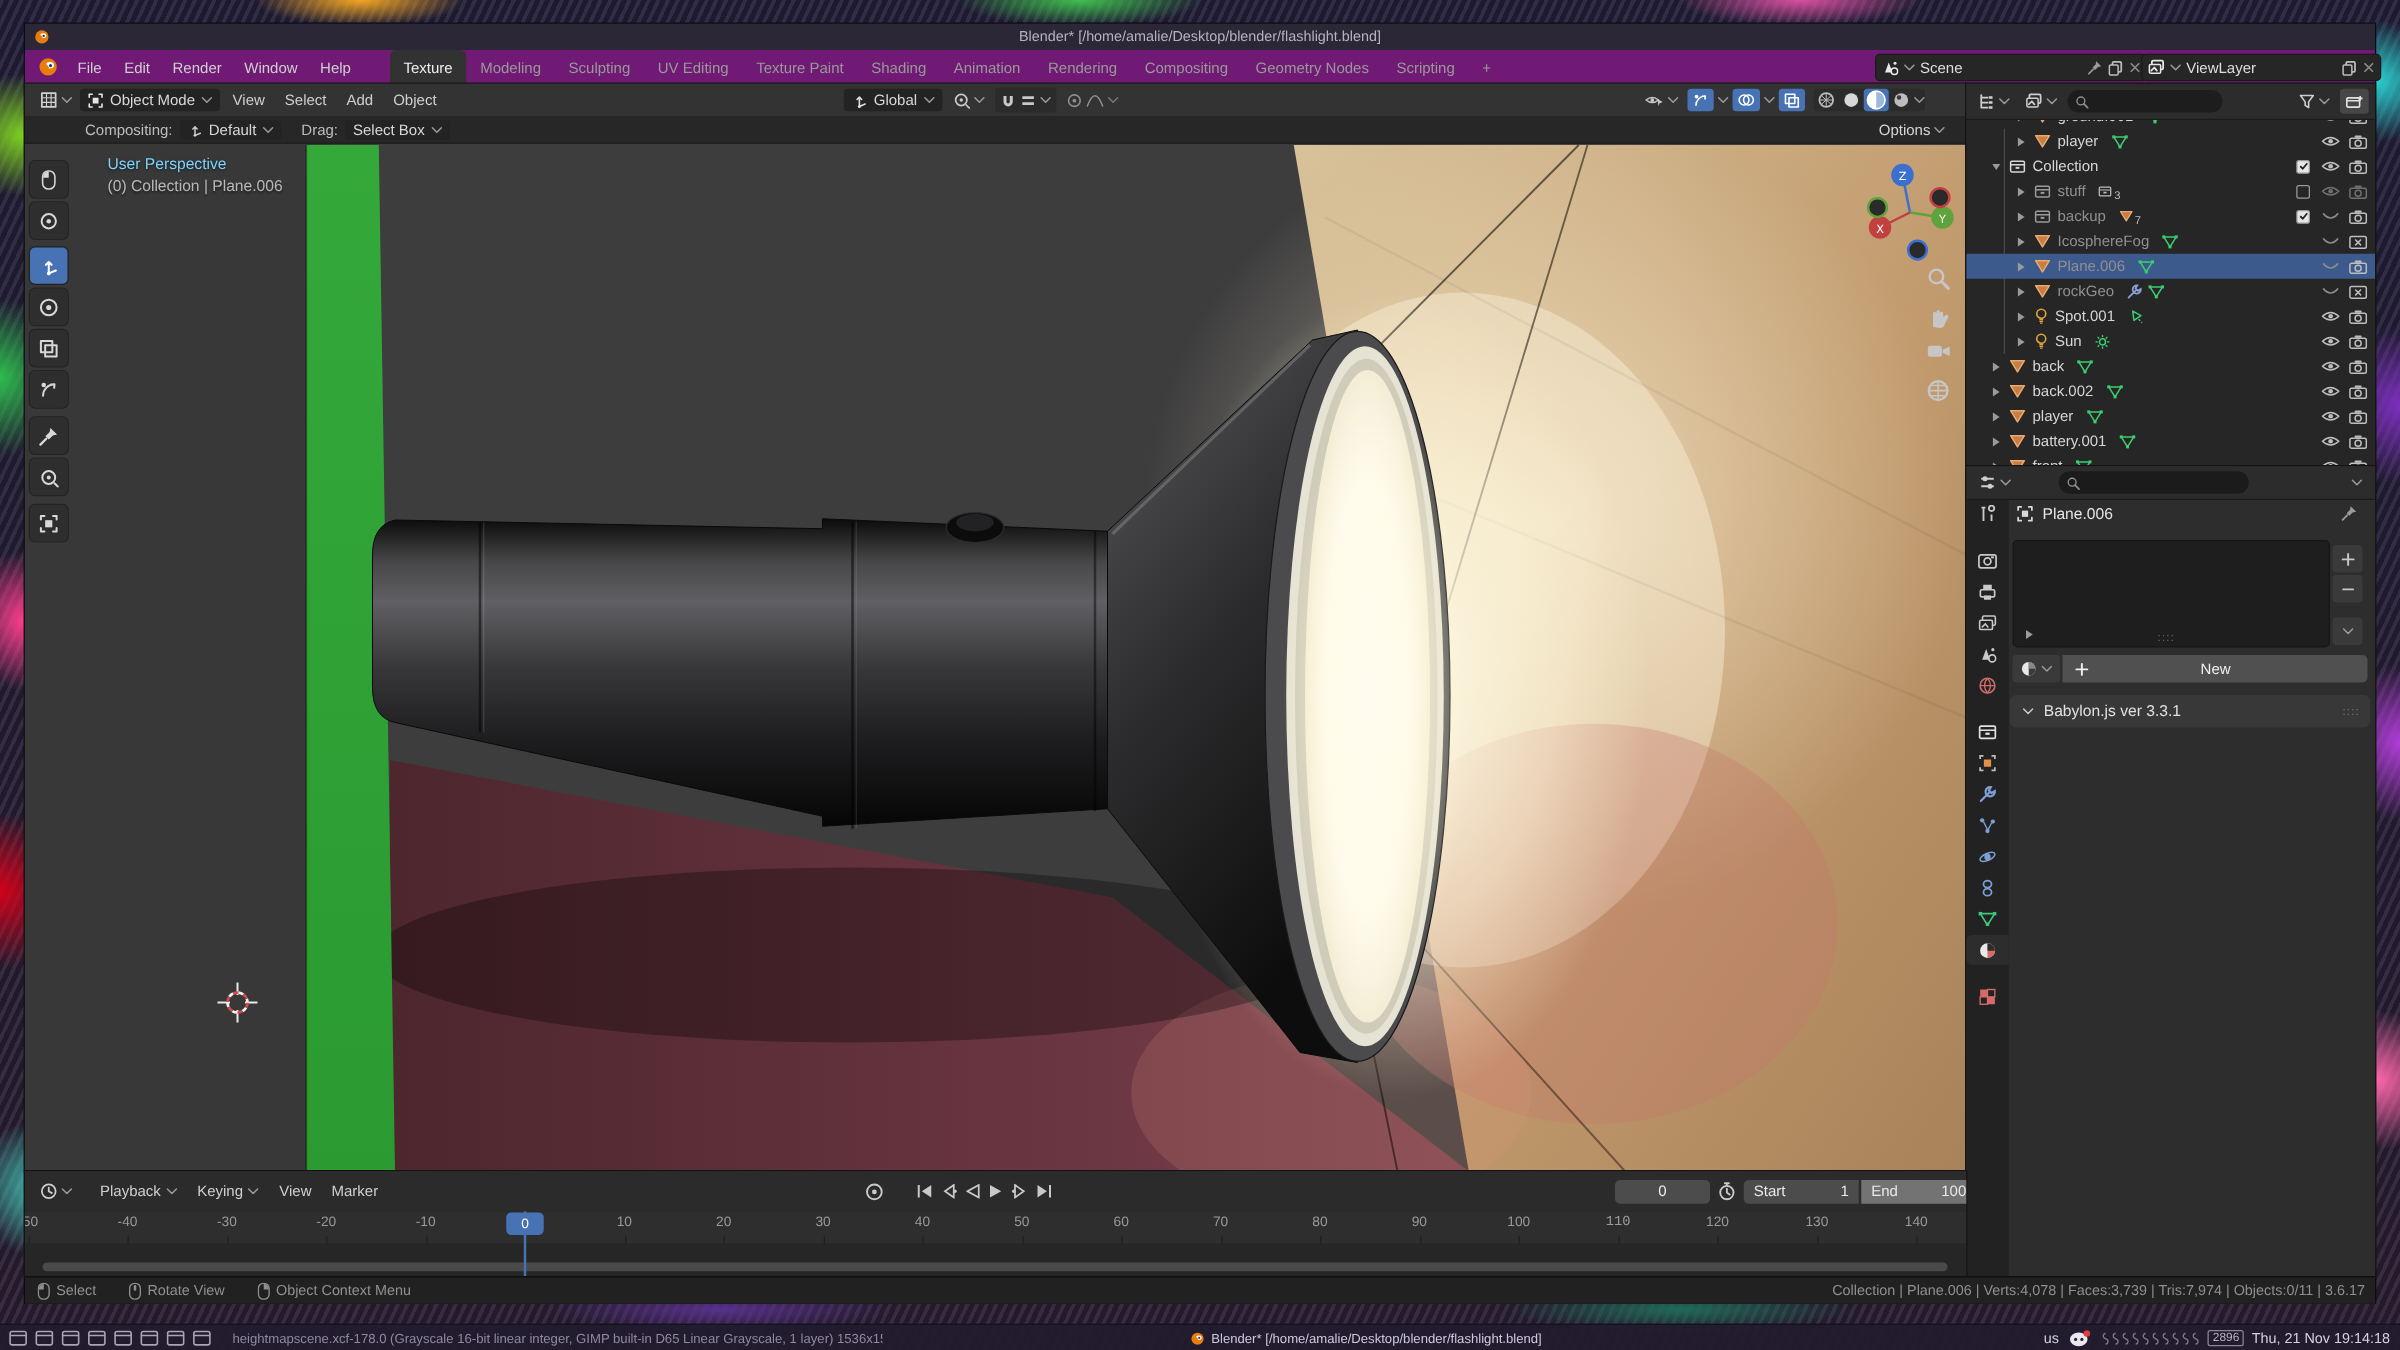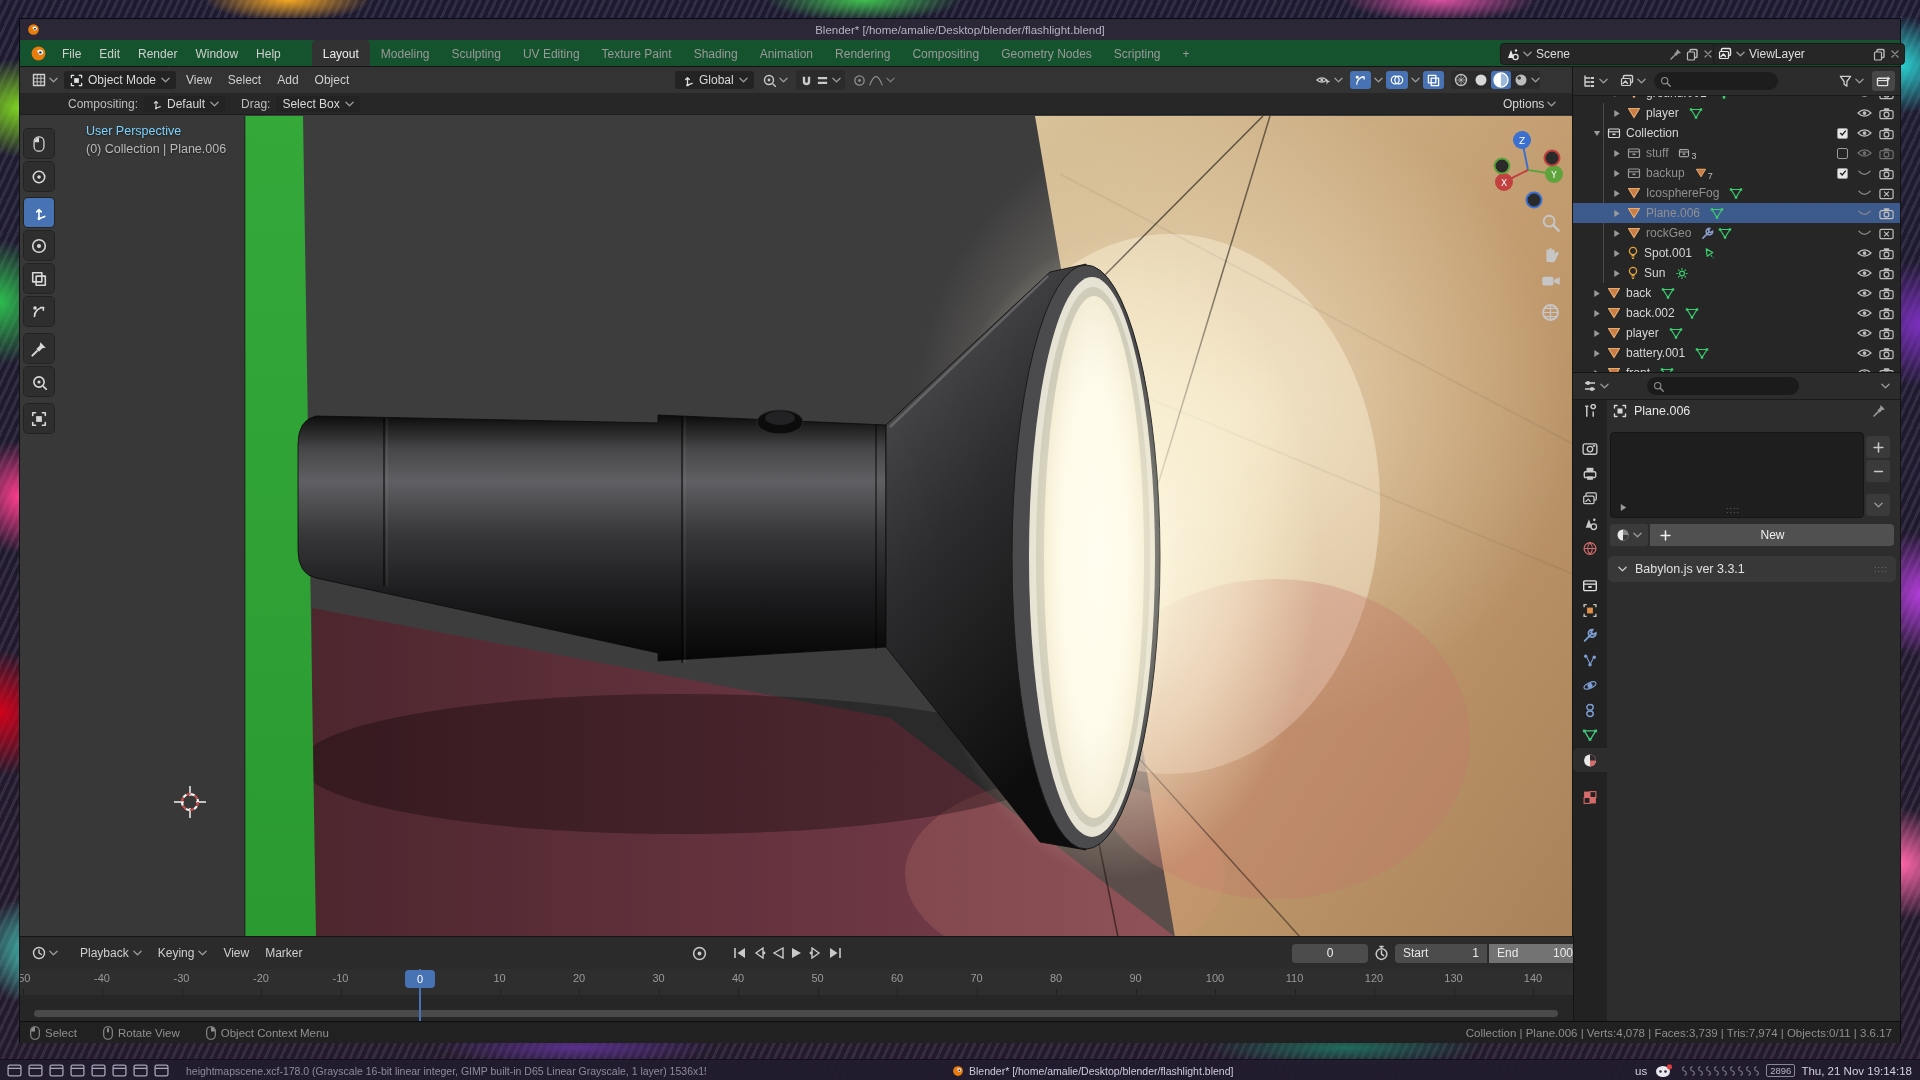--- a/index.html
+++ b/index.html
@@ -27,21 +27,21 @@
     radial-gradient(200px 26px at 30% 97%, #58308a 0%, rgba(88,48,138,0) 70%),
     radial-gradient(200px 26px at 70% 97%, #206a5a 0%, rgba(32,106,90,0) 70%),
     repeating-linear-gradient(115deg, rgba(255,255,255,0.06) 0 3px, rgba(0,0,0,0.18) 3px 7px),
     linear-gradient(#23203a,#2a1f33);}
   
   #bwin{position:absolute;left:20px;top:19px;width:1880px;height:1023px;background:#1c1c1c;
     box-shadow:0 0 0 1px #0b0b14;}
   #titlebar{position:absolute;left:20px;top:19px;width:1880px;height:21px;background:#2b2737;
     display:flex;align-items:center;}
   #titlebar .title{position:absolute;left:0;right:0;text-align:center;font-size:11.5px;color:#b6b2c2;}
-  #topbar{position:absolute;left:20px;top:40px;width:1880px;height:27px;background:#14532d;
+  #topbar{position:absolute;left:20px;top:40px;width:1880px;height:27px;background:#701a75;
     border-bottom:1px solid #121212;}
   .menu-item{padding:0 9px;height:27px;display:inline-flex;align-items:center;color:#cfcfcf;font-size:12px;}
   .ws-tab{padding:0 11px;height:27px;display:inline-flex;align-items:center;color:#999;font-size:12px;}
   .ws-tab.active{background:#323232;color:#eee;border-radius:5px 5px 0 0;}
   .idfield{background:#262626;border:1px solid #1a1a1a;border-radius:4px;height:20px;display:inline-flex;align-items:center;padding:0 4px;gap:4px;color:#dedede;}
   
   .editor{position:absolute;box-shadow:0 0 0 1px #141414;}
   .hdr{background:#333333;}
   .btnish{display:inline-flex;align-items:center;gap:3px;border-radius:3px;height:20px;padding:0 4px;}
   .darkfield{background:#232323;border-radius:3px;height:18px;display:inline-flex;align-items:center;padding:0 6px;gap:5px;color:#d8d8d8;}
@@ -103,21 +103,21 @@
           </svg>
         </span>
       <span id="menu-row" class="flex">
           <span class="menu-item">File</span>
           <span class="menu-item">Edit</span>
           <span class="menu-item">Render</span>
           <span class="menu-item">Window</span>
           <span class="menu-item">Help</span>
         </span>
       <span id="ws-row" class="flex" style="margin-left:22px">
-          <span class="ws-tab active">Layout</span>
+          <span class="ws-tab active">Texture</span>
           <span class="ws-tab">Modeling</span>
           <span class="ws-tab">Sculpting</span>
           <span class="ws-tab">UV Editing</span>
           <span class="ws-tab">Texture Paint</span>
           <span class="ws-tab">Shading</span>
           <span class="ws-tab">Animation</span>
           <span class="ws-tab">Rendering</span>
           <span class="ws-tab">Compositing</span>
           <span class="ws-tab">Geometry Nodes</span>
           <span class="ws-tab">Scripting</span>
@@ -1643,21 +1643,21 @@
         <span class="tickl" style="left: 877px;">60</span>
         <span style="position: absolute; bottom: 0px; width: 1px; height: 6px; background: rgb(31, 31, 31); left: 877px;"></span>
         <span class="tickl" style="left: 956.5px;">70</span>
         <span style="position: absolute; bottom: 0px; width: 1px; height: 6px; background: rgb(31, 31, 31); left: 956.5px;"></span>
         <span class="tickl" style="left: 1036px;">80</span>
         <span style="position: absolute; bottom: 0px; width: 1px; height: 6px; background: rgb(31, 31, 31); left: 1036px;"></span>
         <span class="tickl" style="left: 1115.5px;">90</span>
         <span style="position: absolute; bottom: 0px; width: 1px; height: 6px; background: rgb(31, 31, 31); left: 1115.5px;"></span>
         <span class="tickl" style="left: 1195px;">100</span>
         <span style="position: absolute; bottom: 0px; width: 1px; height: 6px; background: rgb(31, 31, 31); left: 1195px;"></span>
-        <span class="tickl" style="left: 1274.5px;">110</span>
+        <span class="tickl" style="left: 1274.5px; font-family: Liberation Mono, monospace;">110</span>
         <span style="position: absolute; bottom: 0px; width: 1px; height: 6px; background: rgb(31, 31, 31); left: 1274.5px;"></span>
         <span class="tickl" style="left: 1354px;">120</span>
         <span style="position: absolute; bottom: 0px; width: 1px; height: 6px; background: rgb(31, 31, 31); left: 1354px;"></span>
         <span class="tickl" style="left: 1433.5px;">130</span>
         <span style="position: absolute; bottom: 0px; width: 1px; height: 6px; background: rgb(31, 31, 31); left: 1433.5px;"></span>
         <span class="tickl" style="left: 1513px;">140</span>
         <span style="position: absolute; bottom: 0px; width: 1px; height: 6px; background: rgb(31, 31, 31); left: 1513px;"></span>
       </div>
     <div class="abs" style="left:0;top:58px;width:1553px;height:26px;background:#262626">
       <div class="abs" style="left:14px;top:15px;width:1524px;height:7px;background:#4a4a4a;border-radius:4px"></div>

